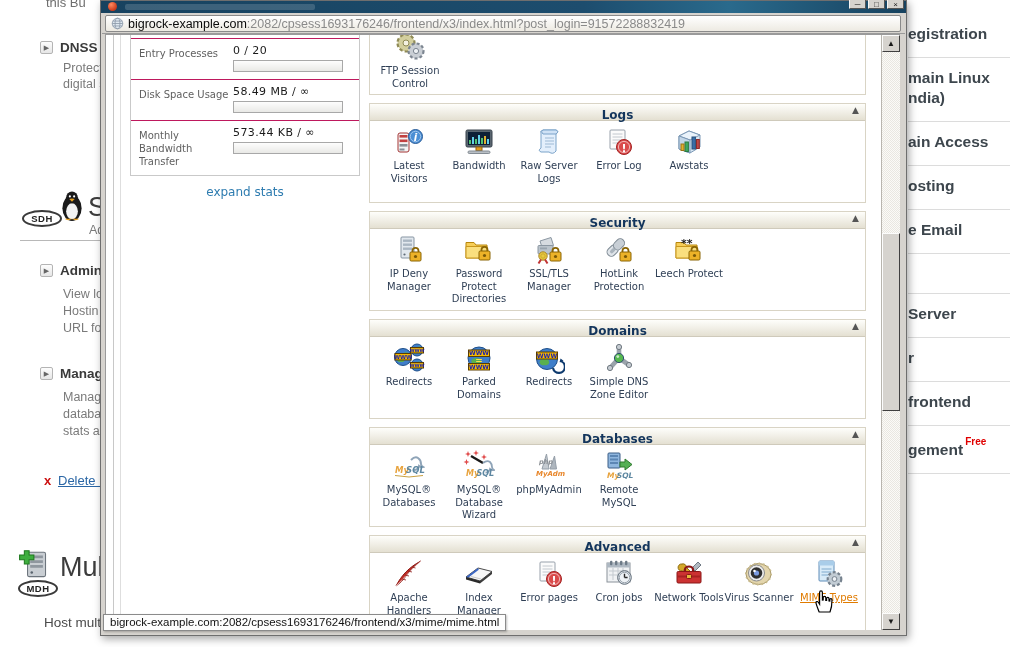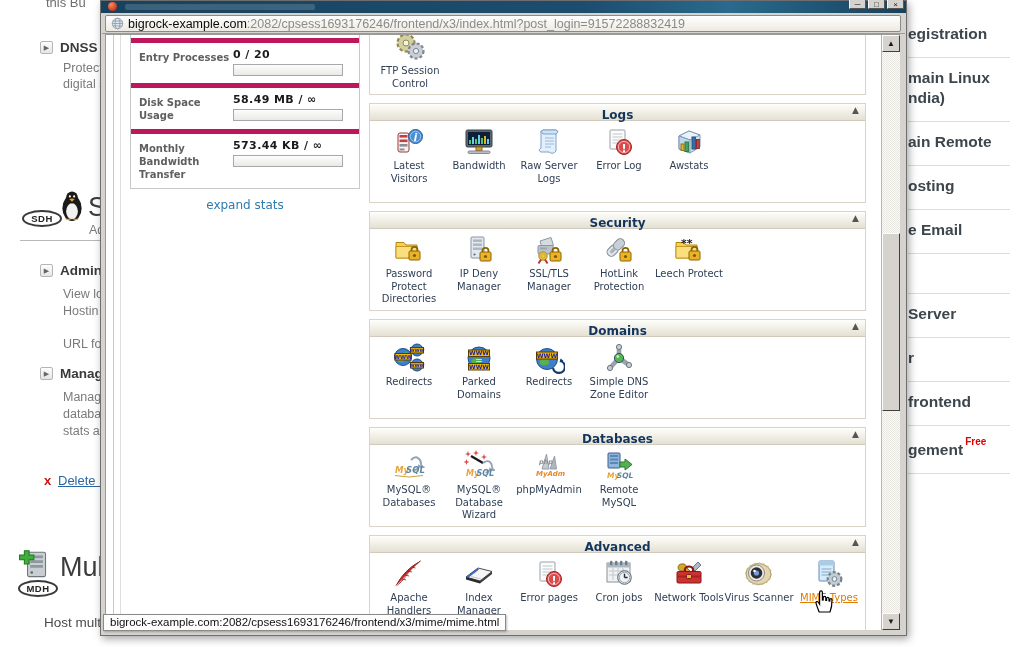--- a/index.html
+++ b/index.html
@@ -54,21 +54,21 @@
 
   .viewport { position:absolute; top:33px; left:4px; right:6px; bottom:5px; background:#fff;
     overflow:hidden; border-left:1px solid #9a9a9a; border-top:1px solid #9a9a9a; }
   .colline { position:absolute; top:0; bottom:0; width:1px; }
 
   
   .stats { position:absolute; left:24px; top:-20px; width:230px;
     font-family:"DejaVu Sans", sans-serif; }
   .stats-box { border:1px solid #c9c9c9; background:#fff; }
   .stats-spacer { height:22px; }
-  .stat-row { display:flex; border-top:5px solid #be185d; padding:5px 8px 7px 8px;font-weight:bold; }
+  .stat-row { display:flex; border-top:1px solid #be185d; padding:5px 8px 7px 8px; }
   .stat-label { flex:0 0 94px; font-size:10px; color:#5f5f5f; line-height:13px; padding-top:3px; }
   .stat-right { flex:1; }
   .stat-value { font-size:11px; color:#1a1a1a; letter-spacing:0.4px; line-height:14px; }
   .stat-bar { width:110px; height:12px; border:1px solid #a8a8a8; margin-top:2px;
     background:linear-gradient(#fdfdfd,#e9e9e6); }
   .expand-stats { text-align:center; margin-top:9px; font-size:12px; color:#2e7cb0; cursor:pointer; }
 
   
   .sections { position:absolute; left:263px; top:0; width:497px;
     font-family:"DejaVu Sans", sans-serif; }
@@ -131,21 +131,21 @@
   </div>
   <div class="badge-oval" style="left:22px; top:210px;">SDH</div>
   <div class="bgl bg-big" style="left:88px; top:192px;">Sing</div>
   <div class="bgl bg-p" style="left:89px; top:222px;">Advanc</div>
   <div class="hr-line" style="left:20px; top:240px; width:85px;"></div>
 
   <div class="arrow-bullet" style="left:40px; top:264px;">▶</div>
   <div class="bgl bg-h" style="left:60px; top:263px;">Admin</div>
   <div class="bgl bg-p" style="left:63px; top:286px;">View lo</div>
   <div class="bgl bg-p" style="left:63px; top:303px;">Hostin</div>
-  <div class="bgl bg-p" style="left:63px; top:320px;margin-top:16px;">URL fo</div>
+  <div class="bgl bg-p" style="left:63px; top:320px;">URL fo</div>
 
   <div class="arrow-bullet" style="left:40px; top:367px;">▶</div>
   <div class="bgl bg-h" style="left:60px; top:366px;">Manag</div>
   <div class="bgl bg-p" style="left:63px; top:389px;">Manag</div>
   <div class="bgl bg-p" style="left:63px; top:406px;">databa</div>
   <div class="bgl bg-p" style="left:63px; top:423px;">stats a</div>
 
   <div class="bgl del-x" style="left:44px; top:473px;">x</div>
   <div class="bgl del-link" style="left:58px; top:473px; white-space:nowrap;">Delete (</div>
 
@@ -166,21 +166,21 @@
 
   <div class="bg-right" id="right-menu">
       <div class="menu-item">
         <div>egistration</div>
       </div>
       <div class="menu-item">
         <div>main Linux</div>
         <div>ndia)</div>
       </div>
       <div class="menu-item">
-        <div>ain Remote</div>
+        <div>ain Access</div>
       </div>
       <div class="menu-item">
         <div>osting</div>
       </div>
       <div class="menu-item">
         <div>e Email</div>
       </div>
       <div class="menu-item empty">
         <div></div>
       </div>
@@ -333,44 +333,44 @@
                   </svg></div>
                 <div class="app-label">Awstats</div>
               </div>
             </div>
           </div>
           <div class="section">
             <div class="sec-head"><span class="sec-title">Security</span><span class="sec-arrow">▲</span></div>
             <div class="sec-body">
               <div class="app">
                 <div class="app-icon"><svg viewBox="0 0 32 32" width="32" height="32">
-                    <path d="M3 8.5 h8 l2 2.5 h11 v13 H3 z" fill="#f7ce57" stroke="#b8860b"></path>
-                    <path d="M3 12.5 h21 v11.5 H3 z" fill="#fadf7e" stroke="#c9971c"></path>
-                    <g transform="translate(16 13)">
-                      <rect x="0" y="4" width="11" height="9" rx="1.2" fill="#ecb228" stroke="#8a6505"></rect>
-                      <path d="M2.5 4 v-1.2 a3 3 0 0 1 6 0 V4" fill="none" stroke="#8a6505" stroke-width="1.8"></path>
-                      <circle cx="5.5" cy="8.5" r="1.6" fill="#7a5a08"></circle>
-                    </g>
-                  </svg></div>
-                <div class="app-label">Password Protect Directories</div>
-              </div>
-              <div class="app">
-                <div class="app-icon"><svg viewBox="0 0 32 32" width="32" height="32">
                     <rect x="8" y="3" width="13" height="21" rx="1" fill="#e2e8ee" stroke="#8795a3"></rect>
                     <rect x="10" y="5.5" width="9" height="2.4" fill="#aab6c2"></rect>
                     <rect x="10" y="9.5" width="9" height="2.4" fill="#aab6c2"></rect>
                     <rect x="10" y="13.5" width="9" height="2.4" fill="#aab6c2"></rect>
                     <circle cx="11.5" cy="20.5" r="1.1" fill="#5f6b77"></circle>
                     <g transform="translate(17 14)">
                       <rect x="0" y="4" width="11" height="9" rx="1.2" fill="#ecb228" stroke="#8a6505"></rect>
                       <path d="M2.5 4 v-1.2 a3 3 0 0 1 6 0 V4" fill="none" stroke="#8a6505" stroke-width="1.8"></path>
                       <circle cx="5.5" cy="8.5" r="1.6" fill="#7a5a08"></circle>
                     </g>
                   </svg></div>
                 <div class="app-label">IP Deny Manager</div>
+              </div>
+              <div class="app">
+                <div class="app-icon"><svg viewBox="0 0 32 32" width="32" height="32">
+                    <path d="M3 8.5 h8 l2 2.5 h11 v13 H3 z" fill="#f7ce57" stroke="#b8860b"></path>
+                    <path d="M3 12.5 h21 v11.5 H3 z" fill="#fadf7e" stroke="#c9971c"></path>
+                    <g transform="translate(16 13)">
+                      <rect x="0" y="4" width="11" height="9" rx="1.2" fill="#ecb228" stroke="#8a6505"></rect>
+                      <path d="M2.5 4 v-1.2 a3 3 0 0 1 6 0 V4" fill="none" stroke="#8a6505" stroke-width="1.8"></path>
+                      <circle cx="5.5" cy="8.5" r="1.6" fill="#7a5a08"></circle>
+                    </g>
+                  </svg></div>
+                <div class="app-label">Password Protect Directories</div>
               </div>
               <div class="app">
                 <div class="app-icon"><svg viewBox="0 0 32 32" width="32" height="32">
                     <path d="M7 7 l11 -3.5 2.5 8 -11 3.5 z" fill="#d6dbe0" stroke="#8b97a2"></path>
                     <rect x="5" y="11.5" width="15" height="8.5" rx="1" fill="#bac3cb" stroke="#8b97a2"></rect>
                     <rect x="7" y="13.5" width="7" height="1.8" fill="#98a4ae"></rect>
                     <circle cx="10" cy="22" r="4.2" fill="#e9c93e" stroke="#a8872a"></circle>
                     <circle cx="10" cy="22" r="2.2" fill="none" stroke="#c9a92e"></circle>
                     <path d="M8 25.5 l-2.5 4 M12 25.5 l2.5 4" stroke="#c03434" stroke-width="2"></path>
                     <g transform="translate(17 14)">

